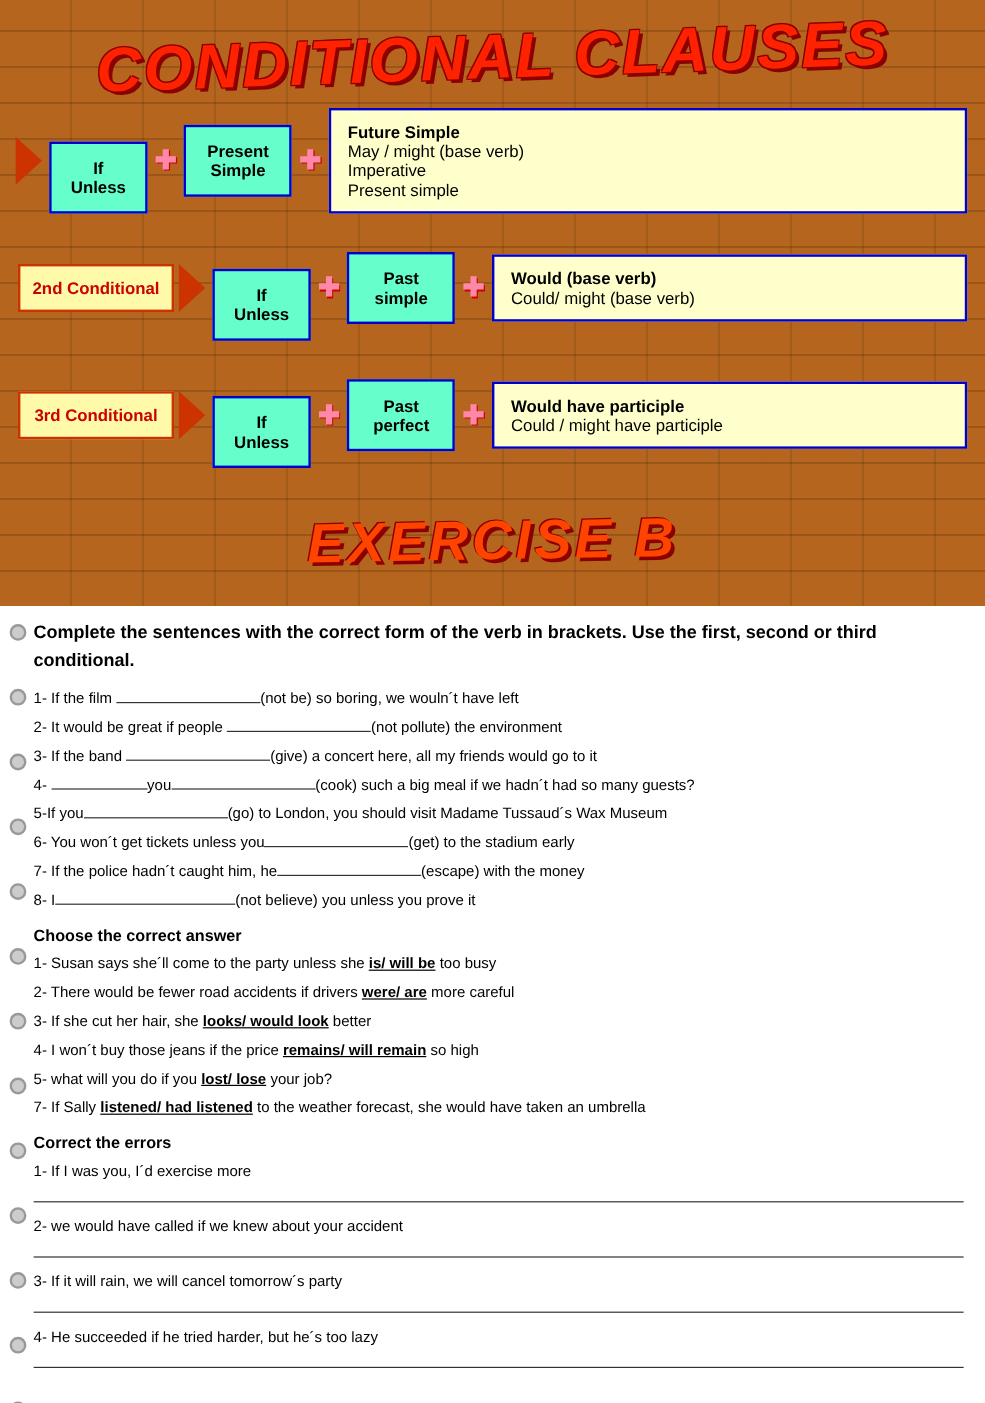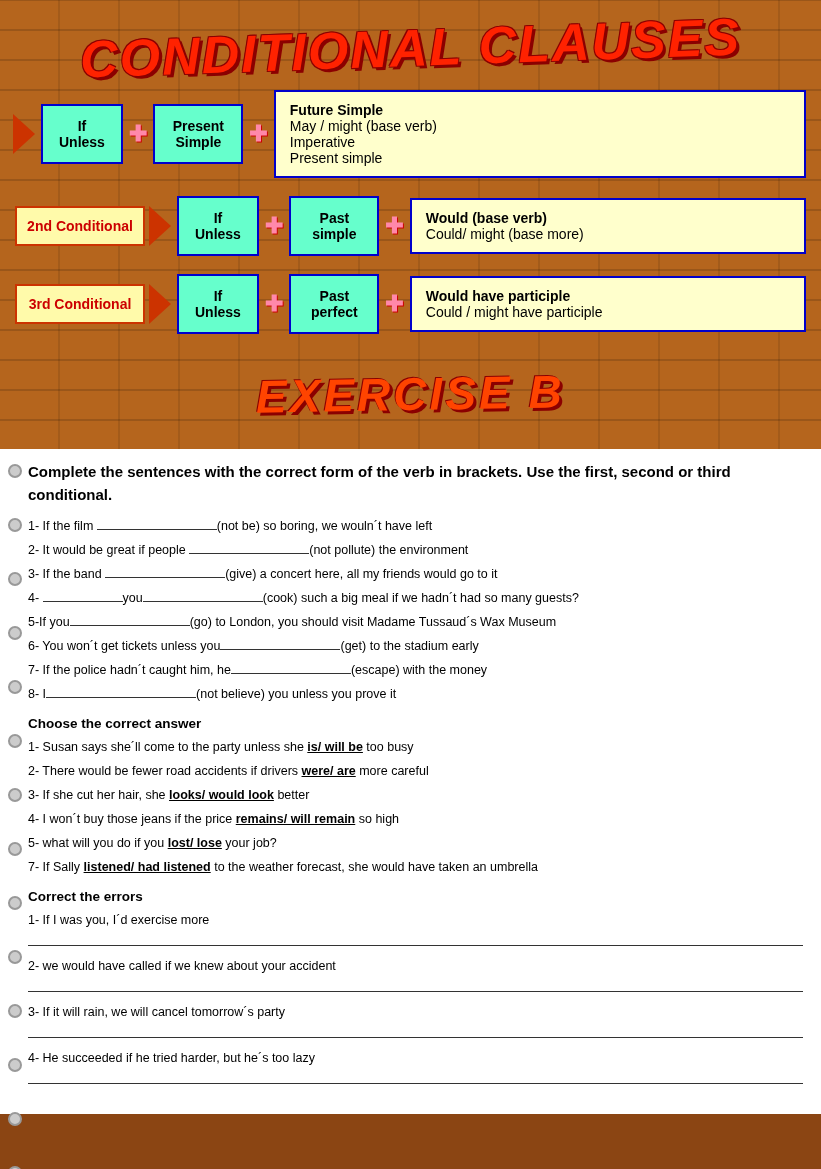--- a/index.html
+++ b/index.html
@@ -80,20 +80,21 @@
     }
 
     .cond-if-box {
       background: #66ffcc;
       border: 2px solid #0000cc;
       font-weight: bold;
       font-size: 14px;
       padding: 12px 16px;
       text-align: center;
       min-width: 80px;
+      margin-top: 28px;
     }
 
     .plus-icon {
       color: #ff88aa;
       font-size: 22px;
       font-weight: bold;
       flex-shrink: 0;
       text-shadow: 1px 1px 0 #cc0000;
     }
 
@@ -238,21 +239,21 @@
     <div class="cond-label">
       <span>2nd Conditional</span>
     </div>
     <div class="arrow-right"></div>
     <div class="cond-if-box">If<br>Unless</div>
     <div class="plus-icon">✚</div>
     <div class="cond-verb-box">Past<br>simple</div>
     <div class="plus-icon">✚</div>
     <div class="cond-result-box">
       <div class="bold-line">Would (base verb)</div>
-      <div>Could/ might (base more)</div>
+      <div>Could/ might (base verb)</div>
     </div>
   </div>
 
   <div class="conditional-row">
     <div class="cond-label">
       <span>3rd Conditional</span>
     </div>
     <div class="arrow-right"></div>
     <div class="cond-if-box">If<br>Unless</div>
     <div class="plus-icon">✚</div>

